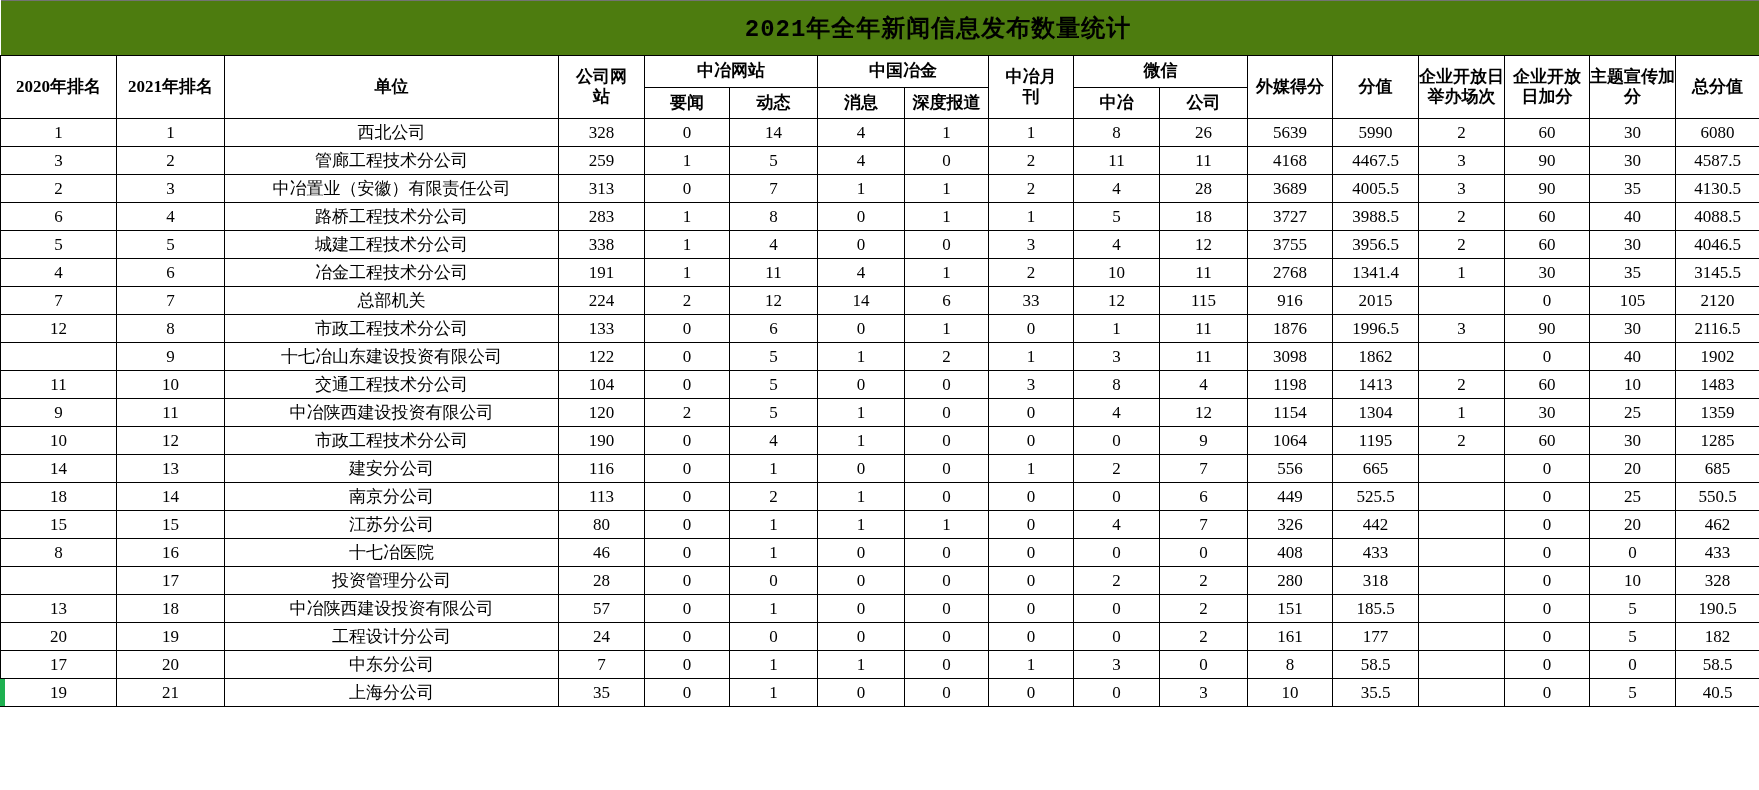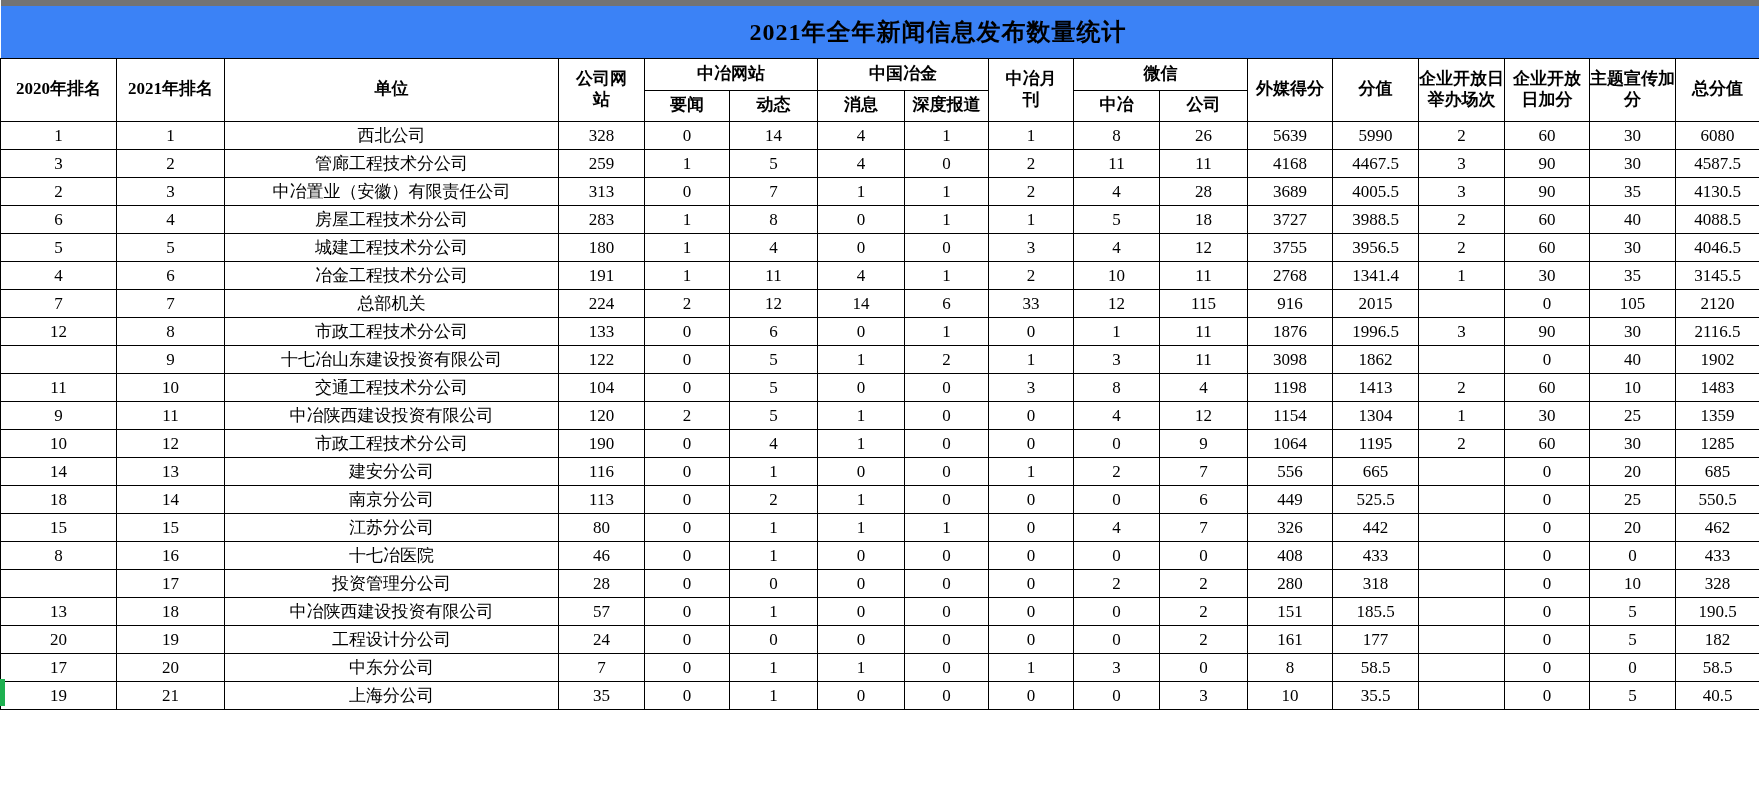--- a/index.html
+++ b/index.html
@@ -20,23 +20,24 @@
     border:1px solid #000000;
     text-align:center;
     vertical-align:middle;
     padding:0;
     overflow:hidden;
     color:#000000;
   }
   tr.title-row { height:55px; }
   tr.title-row td {
     border:none;
-    border-top:6px solid #737373;
+    border-top:1px solid #737373;
     border-bottom:1px solid #000000;
-    background:#3b82f6;
+    background:#4d7c0f;
+    font-family:Liberation Mono, monospace;
   }
   td.corner {
     border-left:1px solid #e3e3e3;
     border-right:1px solid #c9c9c9;
   }
   td.title-cell {
     font-size:24px;
     font-weight:bold;
     letter-spacing:1px;
   }
@@ -168,41 +169,41 @@
           <td>3689</td>
           <td>4005.5</td>
           <td>3</td>
           <td>90</td>
           <td>35</td>
           <td>4130.5</td>
         </tr>
         <tr>
           <td>6</td>
           <td>4</td>
-          <td>房屋工程技术分公司</td>
+          <td>路桥工程技术分公司</td>
           <td>283</td>
           <td>1</td>
           <td>8</td>
           <td>0</td>
           <td>1</td>
           <td>1</td>
           <td>5</td>
           <td>18</td>
           <td>3727</td>
           <td>3988.5</td>
           <td>2</td>
           <td>60</td>
           <td>40</td>
           <td>4088.5</td>
         </tr>
         <tr>
           <td>5</td>
           <td>5</td>
           <td>城建工程技术分公司</td>
-          <td>180</td>
+          <td>338</td>
           <td>1</td>
           <td>4</td>
           <td>0</td>
           <td>0</td>
           <td>3</td>
           <td>4</td>
           <td>12</td>
           <td>3755</td>
           <td>3956.5</td>
           <td>2</td>

